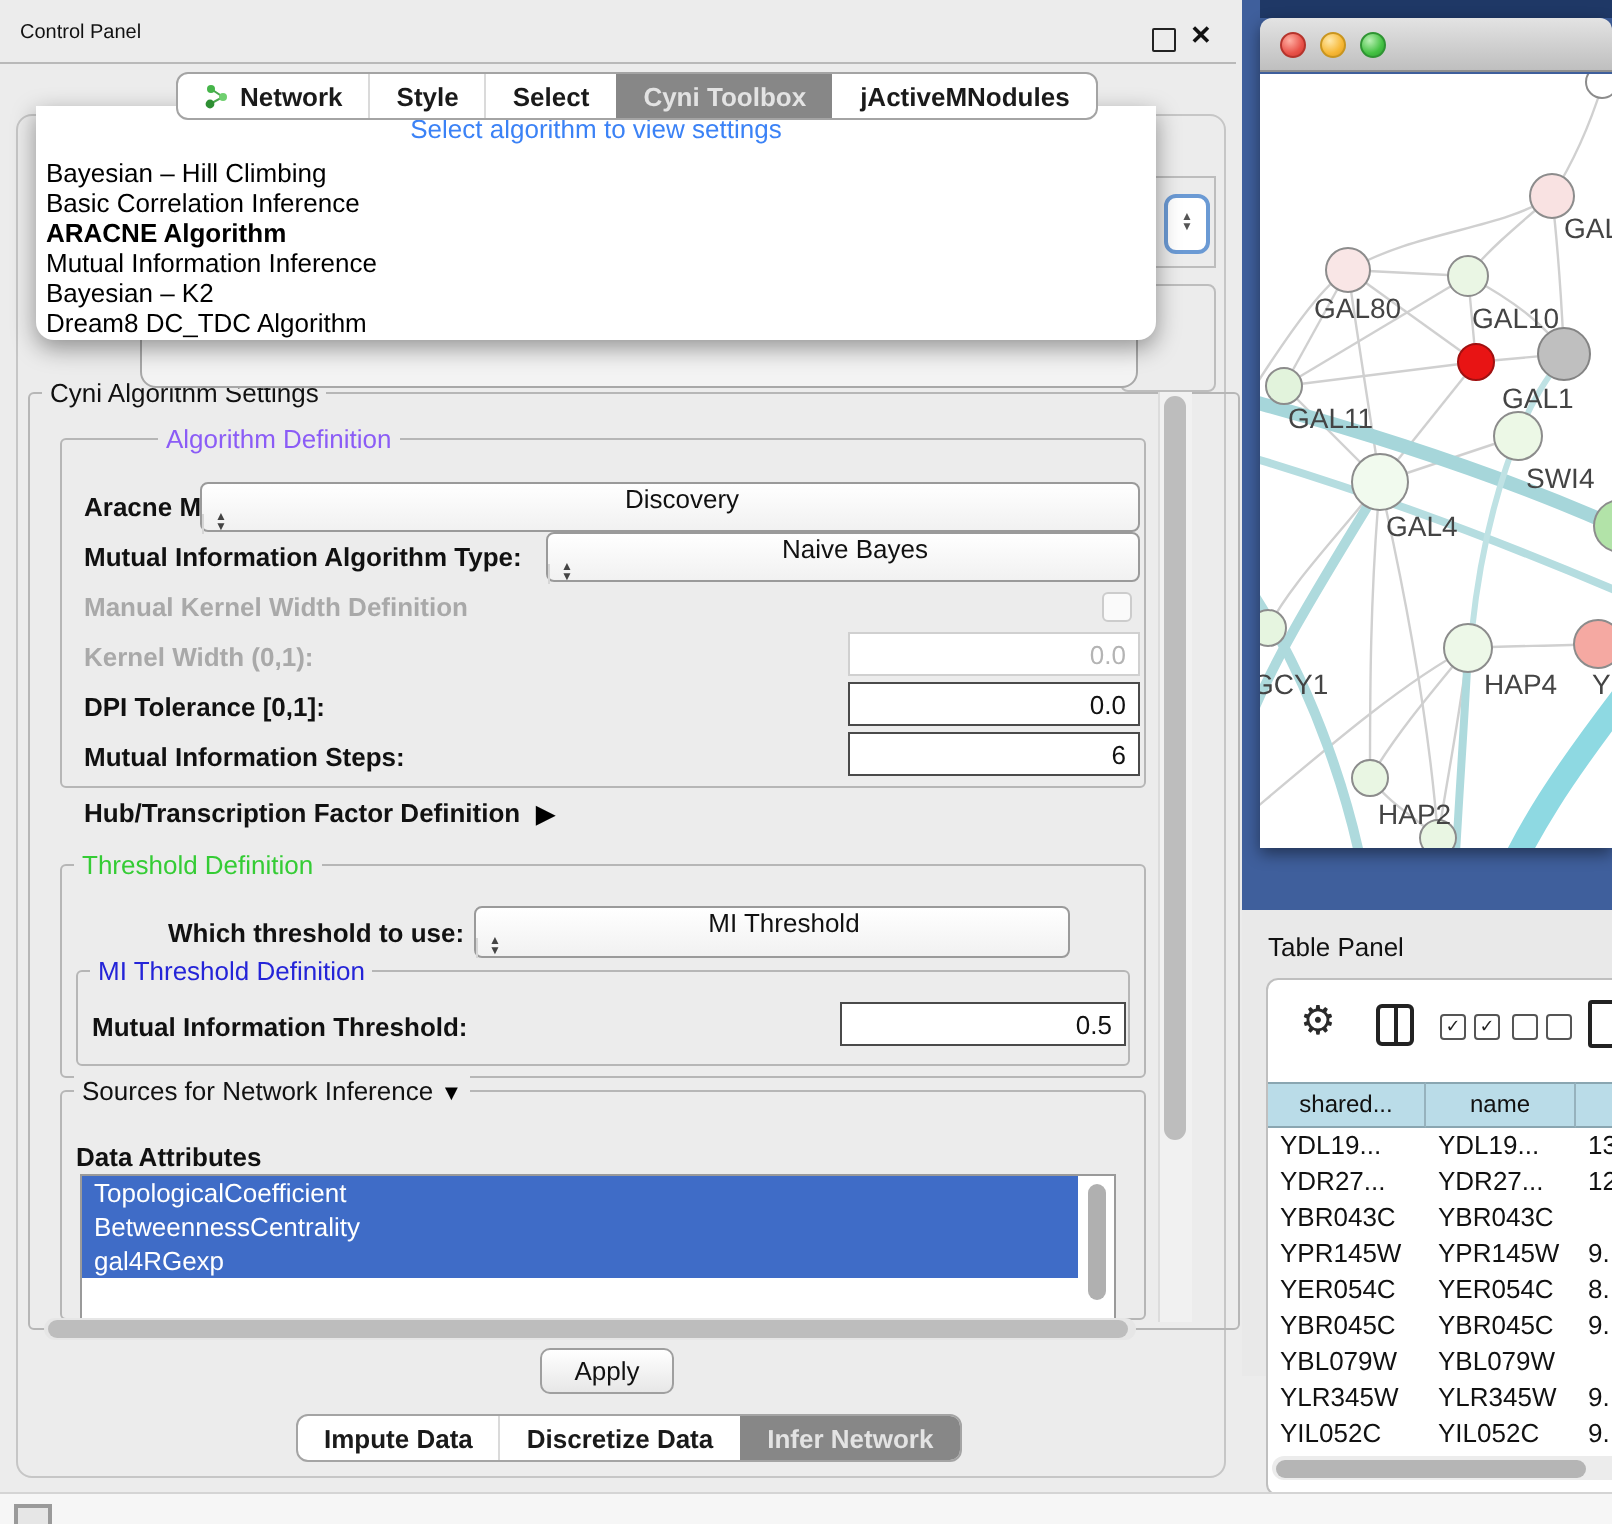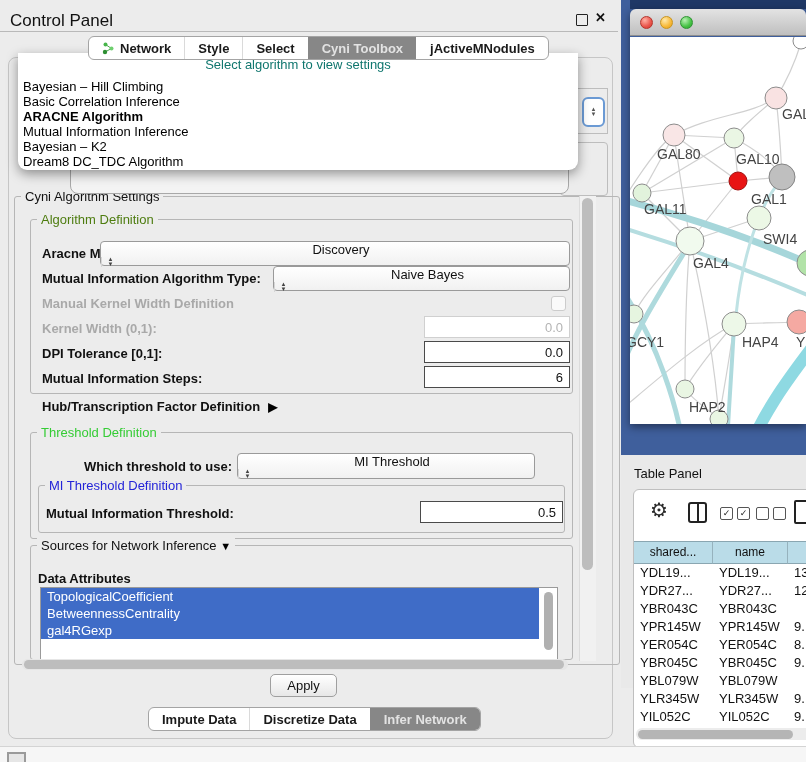--- a/index.html
+++ b/index.html
@@ -2,21 +2,21 @@
 <html><head>
 <meta charset="utf-8">
 <style>
   html,body{margin:0;padding:0;}
   body{font-family:"Liberation Sans",sans-serif;}
   .app{position:relative;width:806px;height:762px;background:#ececec;overflow:hidden;}
 
   
   .cp{position:absolute;left:0;top:0;width:621px;height:762px;background:#ececec;}
   .cp-header{position:absolute;left:0;top:0;width:618px;height:31px;border-bottom:1px solid #b9b9b9;}
-  .cp-title{position:absolute;left:10px;top:11px;font-size:17px;color:#111;}
+  .cp-title{position:absolute;left:10px;top:11px;font-size:10px;color:#111;}
   .float-ico{position:absolute;left:576px;top:14px;width:10px;height:10px;border:1.5px solid #222;border-radius:1px;}
   .close-ico{position:absolute;left:595px;top:10px;font-size:13px;font-weight:bold;color:#111;}
 
   .tabbar{position:absolute;display:flex;background:#fff;border:1px solid #a4a4a4;border-radius:6px;overflow:hidden;height:22px;z-index:60;}
   .tabbar.top{left:88px;top:36px;}
   .tabbar.bottom{left:148px;top:707px;}
   .tab{padding:0 13px;display:flex;align-items:center;gap:5px;font-size:13px;font-weight:bold;color:#1a1a1a;white-space:nowrap;}
   .tab + .tab{border-left:1px solid #dadada;}
   .tab.sel{background:#878787;color:#e3e3e3;border-left-color:transparent;}
   .tab.sel + .tab{border-left-color:transparent;}
@@ -25,30 +25,30 @@
   .outerbox{position:absolute;left:8px;top:57px;width:603px;height:680px;border:1px solid #c6c6c6;border-radius:8px;background:#ececec;}
 
   
   .frag-box1{position:absolute;left:560px;top:88px;width:46px;height:44px;border:1px solid #bdbdbd;z-index:4;}
   .frag-box2{position:absolute;left:560px;top:142px;width:46px;height:52px;border:1px solid #bdbdbd;border-radius:4px;z-index:4;}
   .frag-combo-blue{position:absolute;left:582px;top:97px;width:19px;height:26px;border:2px solid #6b9ad4;border-radius:6px;background:#fff;z-index:40;display:flex;flex-direction:column;align-items:center;justify-content:center;font-size:6px;line-height:5px;color:#555;}
   .frag-undercombo{position:absolute;left:70px;top:148px;width:497px;height:44px;border:1px solid #a8a8a8;border-radius:8px;background:#f3f3f3;z-index:5;}
 
   
   .popup{position:absolute;left:18px;top:53px;width:560px;height:117px;background:#fff;border-radius:0 0 9px 9px;box-shadow:0 4px 12px rgba(0,0,0,.4);z-index:50;}
-  .dd-prompt{height:22px;padding-top:4px;text-align:center;font-size:13px;color:#0f766e;}
+  .dd-prompt{height:22px;padding-top:4px;text-align:center;font-size:13px;color:#3b82f6;}
   .dd-item{font-size:13px;line-height:15px;padding-left:5px;color:#000;}
   .dd-item.sel{font-weight:bold;}
 
   
   .gb{position:absolute;border:1px solid #b6b6b6;border-radius:3px;}
   .gb .legend{position:absolute;top:-8px;left:6px;background:#ececec;padding:0 4px;font-size:13px;color:#111;white-space:nowrap;}
   .gb-cyni{left:14px;top:196px;width:560px;height:467px;padding-left:44px;}
   .gb-alg{left:30px;top:219px;width:541px;height:173px;}
-  .gb-alg .legend{color:#4d7c0f;}
+  .gb-alg .legend{color:#8b5cf6;margin-left:42px;}
   .gb-thr{left:30px;top:432px;width:541px;height:105px;}
   .gb-thr .legend{color:#35cc35;}
   .gb-mi{left:38px;top:485px;width:525px;height:46px;}
   .gb-mi .legend{color:#2424d8;}
   .gb-src{left:30px;top:545px;width:541px;height:113px;}
 
   .flabel{position:absolute;font-size:13px;font-weight:bold;color:#111;white-space:nowrap;}
   .flabel.dis{color:#a9a9a9;}
 
   .combo{position:absolute;background:linear-gradient(#ffffff,#f1f1f1);border:1px solid #9a9a9a;border-radius:4px;font-size:13px;display:flex;align-items:center;color:#111;flex-direction:column;}

